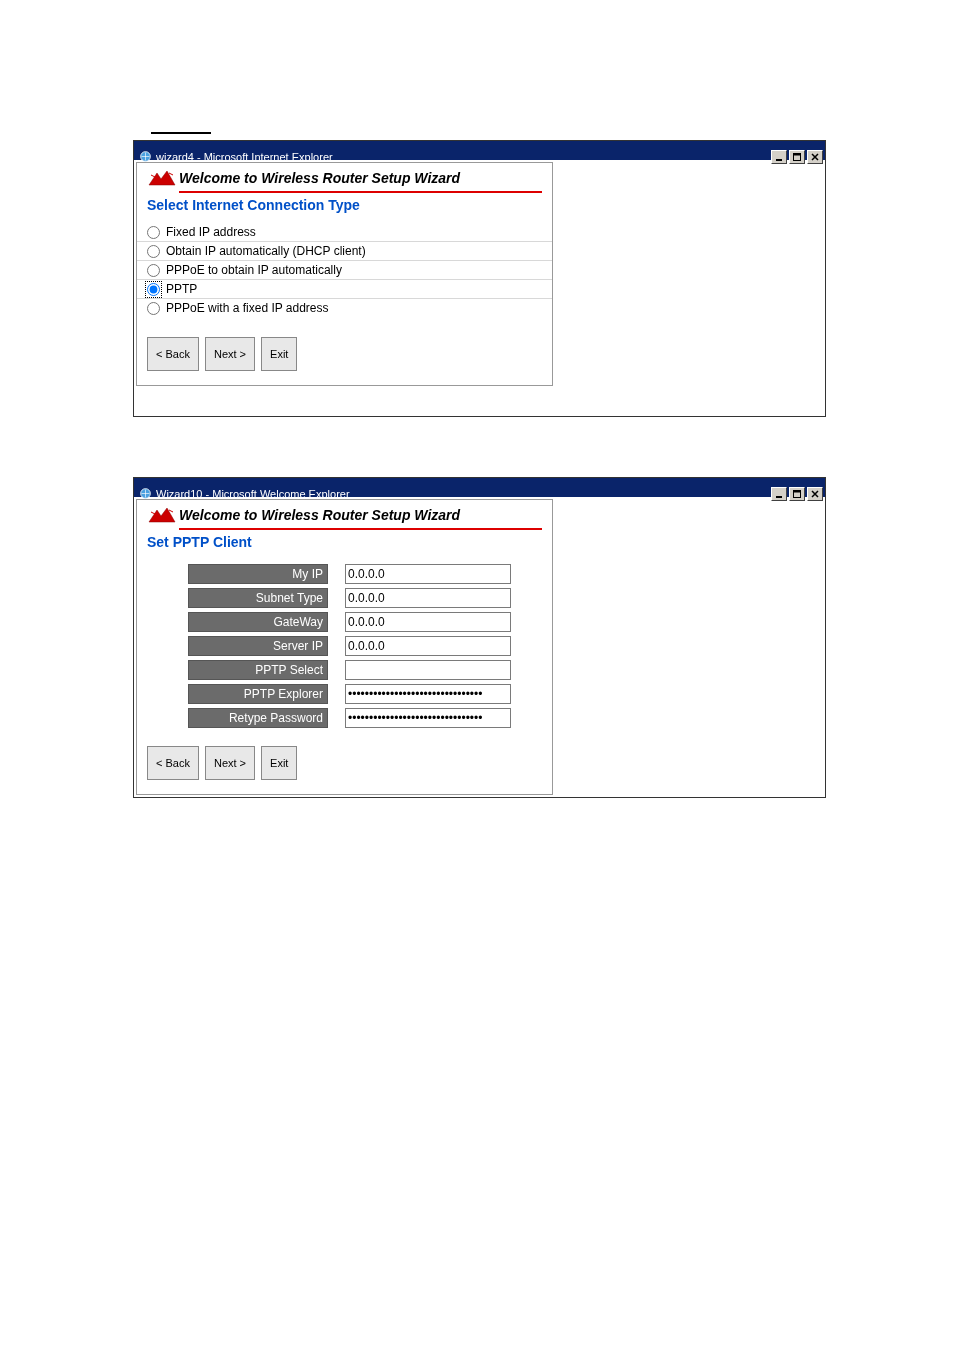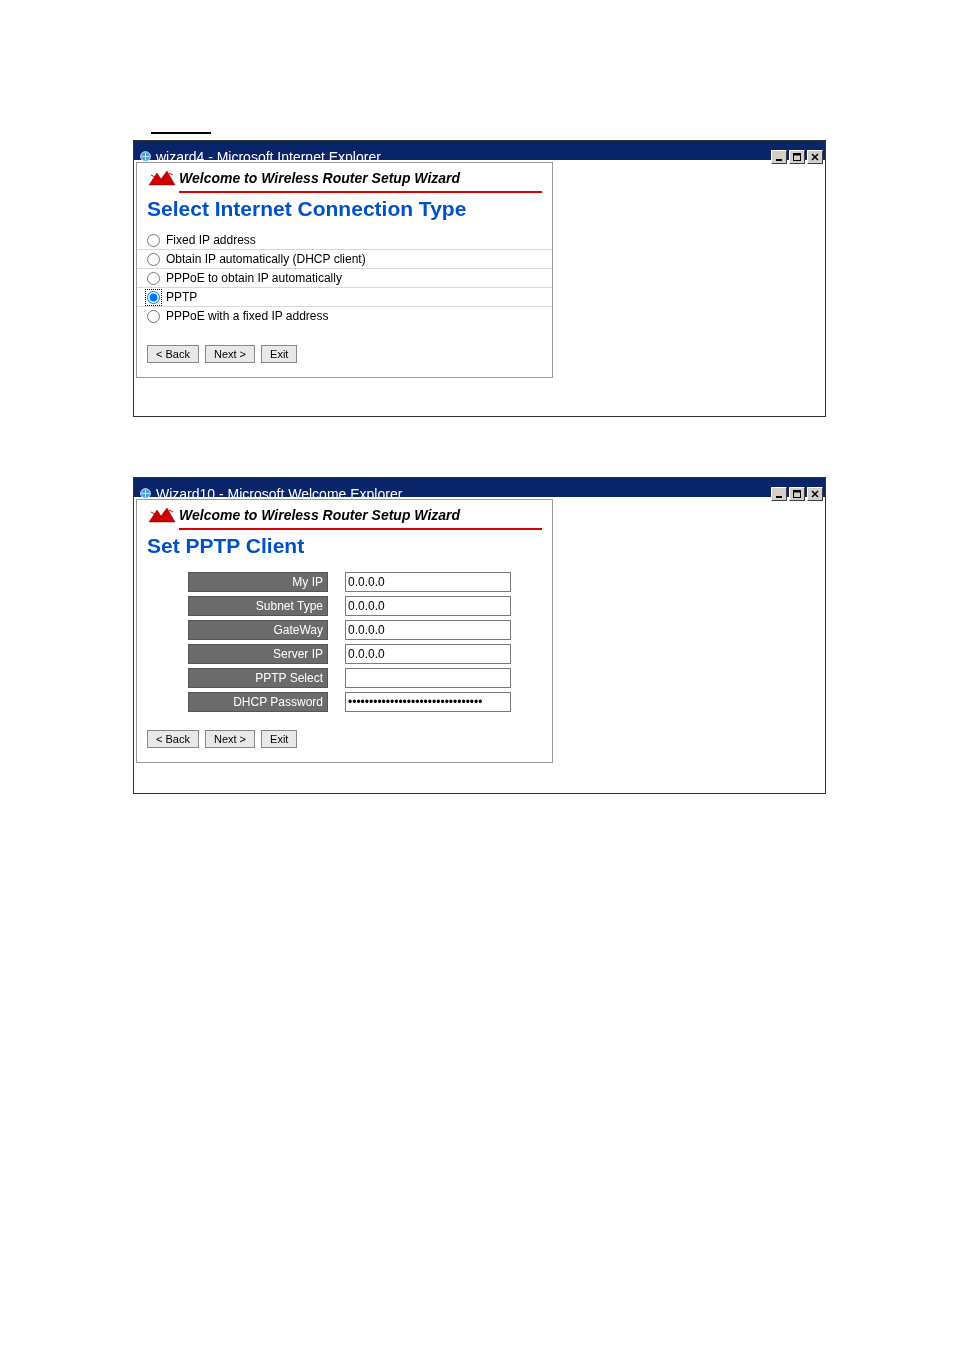--- a/index.html
+++ b/index.html
@@ -1,39 +1,39 @@
 <!DOCTYPE html>
 <html><head>
   <meta charset="utf-8">
   <style>
     * { box-sizing: border-box; margin: 0; padding: 0; }
     body { background: #fff; font-family: Arial, sans-serif; font-size: 12px; }
     .page { width: 954px; padding-top: 132px; padding-left: 133px; }
     .hr-top { border: none; border-top: 2px solid #000; width: 60px; margin-left: 18px; margin-bottom: 6px; }
     .window { width: 693px; border: 1px solid #333; background: #fff; margin-bottom: 60px; }
-    .titlebar { background: linear-gradient(to bottom, #0a246a, #0a246a); height: 19px; display: flex; align-items: center; padding: 12px 2px 0 4px; color: #fff; font-size: 14px; }
+    .titlebar { background: linear-gradient(to bottom, #0a246a, #0a246a); height: 19px; display: flex; align-items: center; padding: 12px 2px 0 4px; color: #fff; font-size: 11px; }
     .titlebar-icon { width: 14px; height: 14px; margin-right: 4px; display: flex; align-items: center; justify-content: center; }
     .titlebar-icon svg { width: 13px; height: 13px; }
     .titlebar-title { flex: 1; }
     .titlebar-buttons { display: flex; gap: 2px; }
     .titlebar-btn { width: 16px; height: 14px; background: #d4d0c8; border: 1px solid #fff; border-right-color: #404040; border-bottom-color: #404040; display: flex; align-items: center; justify-content: center; font-size: 9px; font-weight: bold; color: #000; cursor: pointer; }
     .window-body { padding: 2px; background: #fff; min-height: 240px; }
     .content-area { width: 417px; border: 1px solid #999; background: #fff; display: inline-block; vertical-align: top; }
     .header-row { display: flex; align-items: center; padding: 4px 10px 0 10px; }
     .logo-icon { width: 30px; height: 22px; margin-right: 2px; }
     .welcome-title { font-family: "Lucida Sans", Verdana, sans-serif; font-weight: bold; font-style: italic; font-size: 14px; color: #000; }
     .hr-red { border: none; border-top: 2px solid #d00; margin: 2px 10px 4px 42px; }
-    .section-title { color: #0050c8; font-weight: bold; font-size: 21px; font-family: Arial, sans-serif; padding: 0 10px 6px 10px; }
+    .section-title { color: #0050c8; font-weight: bold; font-size: 14px; font-family: Arial, sans-serif; padding: 0 10px 6px 10px; }
     .options { padding: 4px 0 10px 0; }
     .option-row { padding: 2px 10px; font-size: 12px; display: flex; align-items: center; border-bottom: 1px solid #d8d8d8; }
     .option-row:last-of-type { border-bottom: none; }
     .option-row input[type=radio] { margin-right: 6px; }
     .option-row.selected input[type=radio] { outline: 1px dotted #000; outline-offset: 1px; }
     .btn-row { padding: 10px 10px 14px 10px; display: flex; gap: 6px; }
-    .btn { background: #e8e8e8; border: 1px solid #888; font-size: 11px; padding: 2px 8px; cursor: pointer; font-family: Arial, sans-serif; }
+    .btn { background: #e8e8e8; border: 1px solid #888; font-size: 11px; padding: 10px 8px; cursor: pointer; font-family: Arial, sans-serif; }
     .form-area { padding: 8px 0 4px 0; }
     .form-row { display: flex; align-items: stretch; margin-bottom: 4px; padding-left: 10px; justify-content: center; }
     .form-label { width: 140px; background: #6b6b6b; color: #fff; text-align: right; padding: 2px 4px; font-size: 12px; border: 1px solid #555; }
     .form-input { width: 166px; border: 1px solid #7a7a7a; font-size: 12px; padding: 1px 2px; height: 20px; margin-left: 17px; }
     .first-window .window-body { min-height: 256px; }
     .second-window .window-body { min-height: 296px; }
   </style>
 </head>
 <body>
 
@@ -168,21 +168,25 @@
           </div>
           <div class="form-row">
             <div class="form-label">Server IP</div>
             <input class="form-input" type="text" value="0.0.0.0" style="">
           </div>
           <div class="form-row">
             <div class="form-label">PPTP Select</div>
             <input class="form-input" type="text" value="" style="">
           </div>
           <div class="form-row">
-            <div class="form-label">DHCP Password</div>
+            <div class="form-label">PPTP Explorer</div>
+            <input class="form-input" type="password" value="********************************" style="">
+          </div>
+          <div class="form-row">
+            <div class="form-label">Retype Password</div>
             <input class="form-input" type="password" value="********************************" style="">
           </div>
         </div>
         <div class="btn-row">
           <button class="btn">&lt; Back</button>
           <button class="btn">Next &gt;</button>
           <button class="btn">Exit</button>
         </div>
       </div>
     </div>

